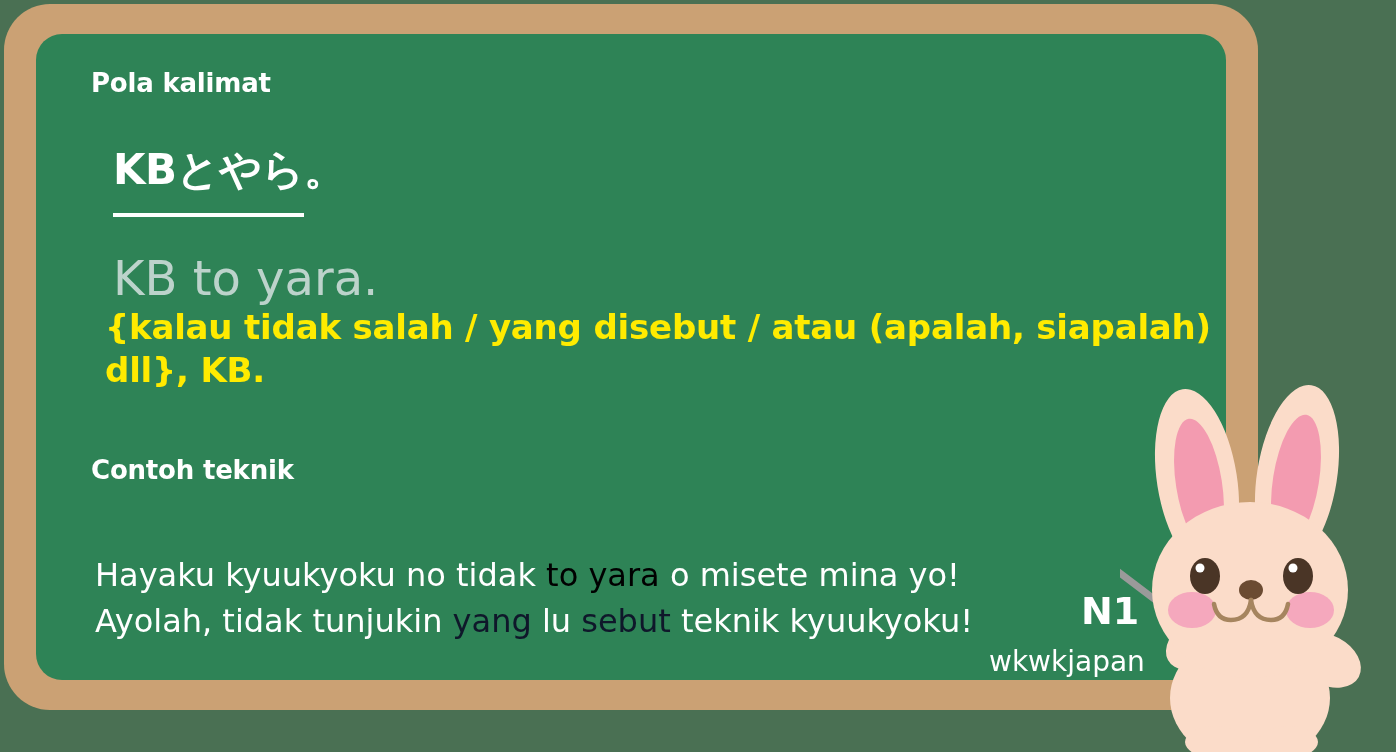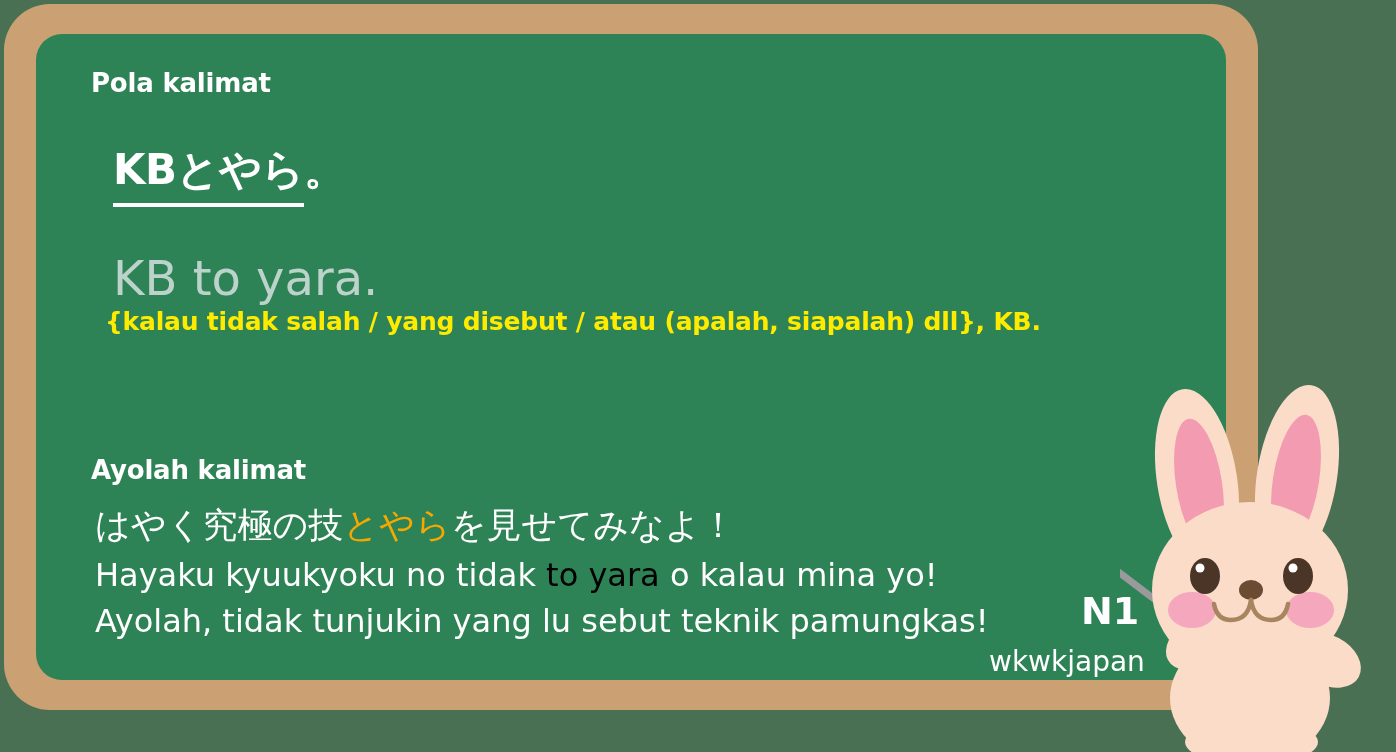--- a/index.html
+++ b/index.html
@@ -63,41 +63,41 @@
     left: 44px;
     top: 108px;
     color: #ffffff;
     font-weight: bold;
     font-size: 42px;
     white-space: nowrap;
     letter-spacing: -0.5px;
   }
   #pattern-jp .ul {
     border-bottom: 4px solid #ffffff;
-    padding-bottom: 9px;
+    padding-bottom: 19px;
   }
 
   #pattern-romaji {
     position: absolute;
     left: 44px;
     top: 216px;
     color: #bcd3cb;
     font-size: 48px;
     white-space: nowrap;
     font-weight: 400;
   }
 
   #pattern-meaning {
     position: absolute;
     left: 36px;
     top: 272px;
     width: 1150px;
     color: #ffeb00;
     font-weight: bold;
-    font-size: 25px;
+    font-size: 34px;
     line-height: 1.26;
     letter-spacing: -0.2px;
   }
 
   #example-jp {
     position: absolute;
     left: 26px;
     top: 468px;
     color: #ffffff;
     font-size: 35px;
@@ -116,21 +116,21 @@
   #example-romaji .hl { color: #000000; }
 
   #example-id {
     position: absolute;
     left: 26px;
     top: 568px;
     color: #ffffff;
     font-size: 32px;
     white-space: nowrap;
   }
-  #example-id .hl { color: #ffffff; text-align: center; }
+  #example-id .hl { color: #0f172a; text-align: center; }
 
   #level-badge {
     position: absolute;
     left: 1012px;
     top: 555px;
     color: #ffffff;
     font-weight: bold;
     font-size: 38px;
     white-space: nowrap;
   }
@@ -163,32 +163,29 @@
       <div class="section-label" id="pattern-label">Pola kalimat</div>
 
       <div id="pattern-jp">
         <span class="ul">KBとやら</span><span>。</span>
       </div>
 
       <div id="pattern-romaji">KB to yara.</div>
 
       <div id="pattern-meaning">{kalau tidak salah / yang disebut / atau (apalah, siapalah) dll}, KB.</div>
 
-      <div class="section-label" id="example-label">Ayolah kalimat</div>
-
-      <div id="example-jp">
-        <span>はやく究極の技</span><span class="hl">とやら</span><span>を見せてみなよ！</span>
+      <div class="section-label" id="example-label">Contoh teknik</div>
+
+
+      <div id="example-romaji">
+        <span>Hayaku kyuukyoku no tidak </span><span class="hl">to yara</span><span> o misete mina yo!</span>
       </div>
 
-      <div id="example-romaji">
-        <span>Hayaku kyuukyoku no tidak </span><span class="hl">to yara</span><span> o kalau mina yo!</span>
-      </div>
-
       <div id="example-id">
-        <span>Ayolah, tidak tunjukin </span><span class="hl">yang</span><span> lu </span><span class="hl">sebut</span><span> teknik pamungkas!</span>
+        <span>Ayolah, tidak tunjukin </span><span class="hl">yang</span><span> lu </span><span class="hl">sebut</span><span> teknik kyuukyoku!</span>
       </div>
 
       <div id="level-badge">N1</div>
 
       <div id="watermark">wkwkjapan</div>
 
     </div>
   </div>
 </div>
 

